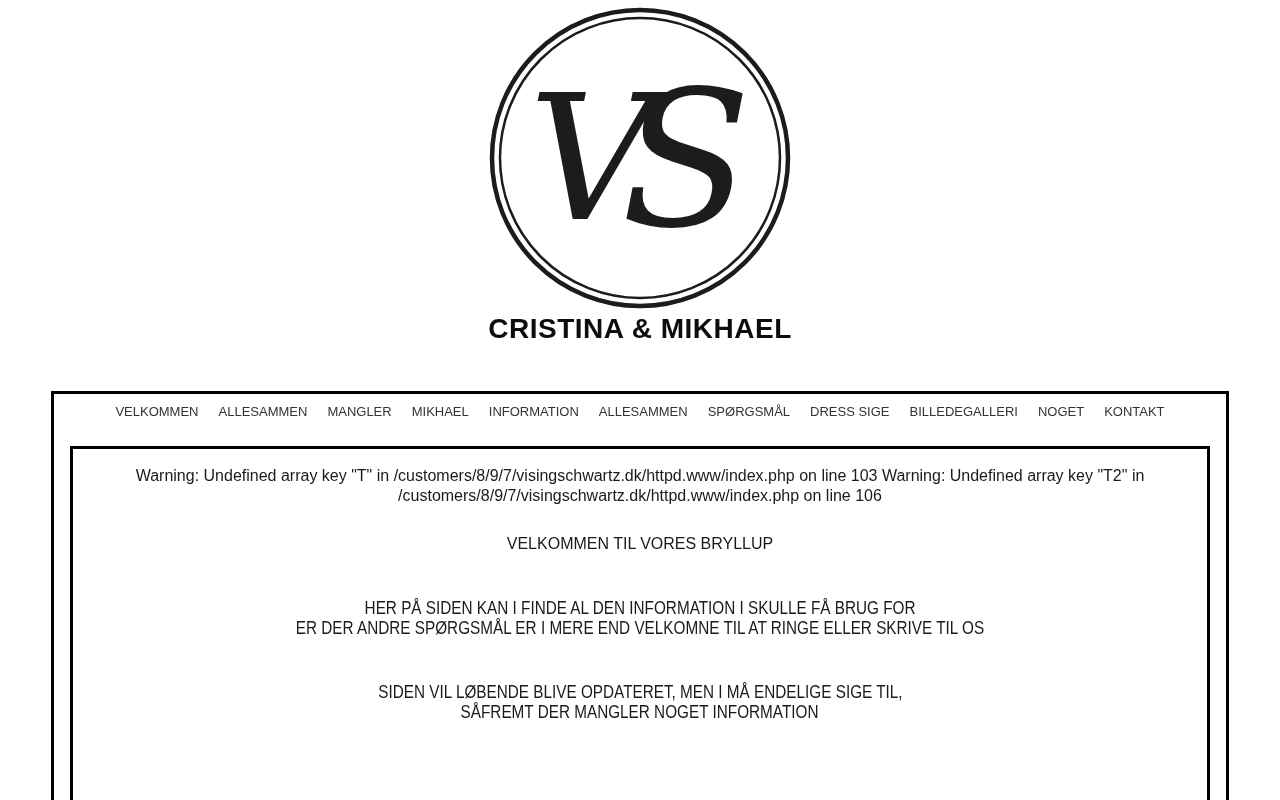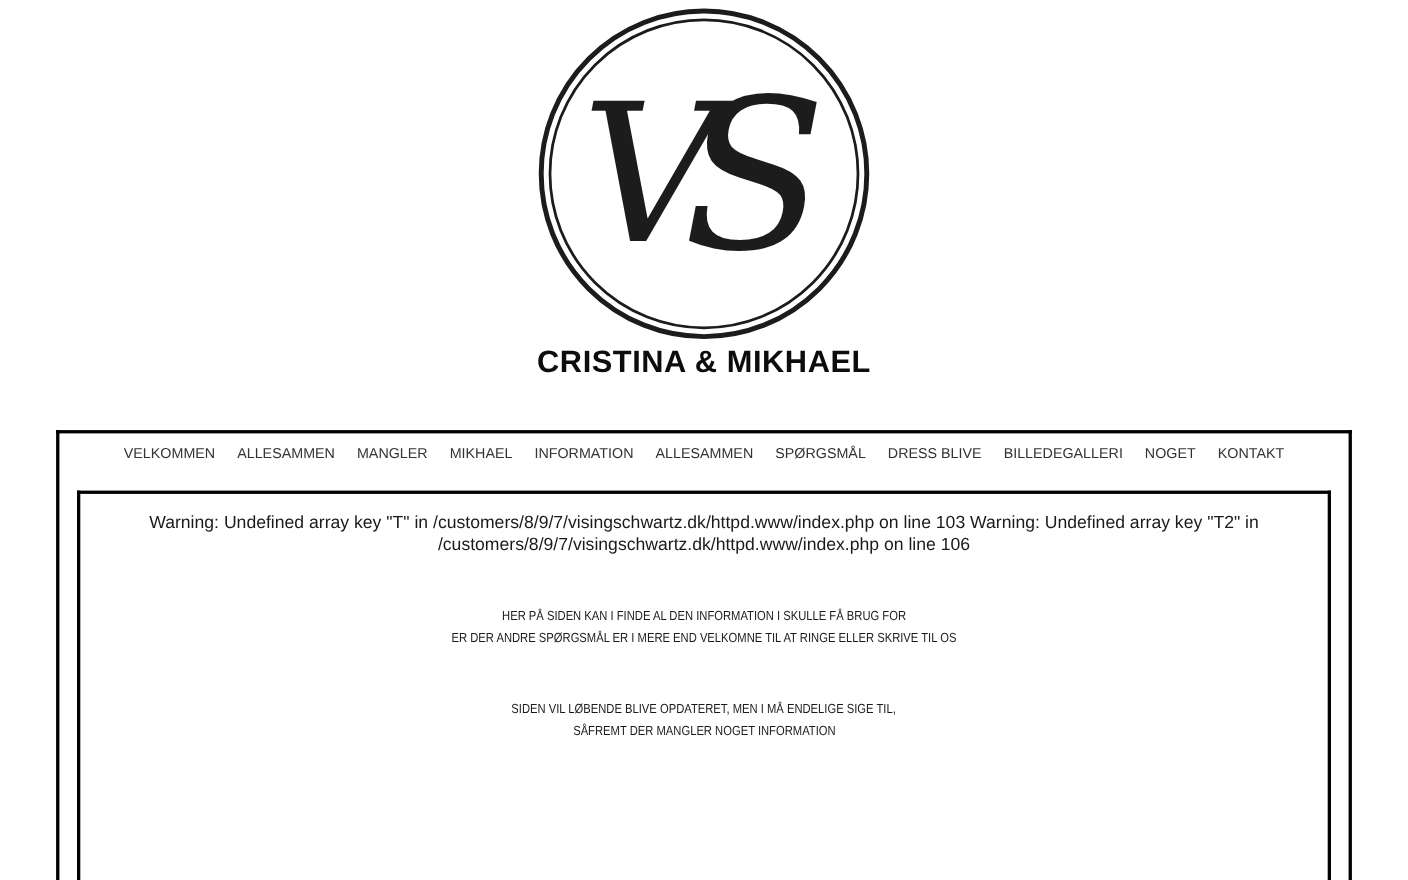--- a/index.html
+++ b/index.html
@@ -79,21 +79,21 @@
 
   .sub-heading {
     margin-top: 28px;
     font-size: 16px;
     line-height: 20px;
     color: #1a1a1a;
   }
 
   .body-para {
     margin-top: 44px;
-    font-size: 12px;
+    font-size: 18px;
     line-height: 20px;
     color: #1a1a1a;
   }
   .cond-line {
     display: inline-block;
     transform: scaleX(0.85);
     transform-origin: 50% 50%;
     white-space: nowrap;
   }
 </style>
@@ -116,31 +116,32 @@
   <div class="outer-frame">
 
     <nav class="nav-bar">
       <a class="nav-item">VELKOMMEN</a>
       <a class="nav-item">ALLESAMMEN</a>
       <a class="nav-item">MANGLER</a>
       <a class="nav-item">MIKHAEL</a>
       <a class="nav-item">INFORMATION</a>
       <a class="nav-item">ALLESAMMEN</a>
       <a class="nav-item">SPØRGSMÅL</a>
-      <a class="nav-item">DRESS BLIVE</a>
+      <a class="nav-item">DRESS SIGE</a>
       <a class="nav-item">BILLEDEGALLERI</a>
       <a class="nav-item">NOGET</a>
       <a class="nav-item">KONTAKT</a>
     </nav>
 
     <div class="content-frame">
 
       <p class="warning-text">Warning: Undefined array key "T" in /customers/8/9/7/visingschwartz.dk/httpd.www/index.php on line 103 Warning: Undefined array key "T2" in /customers/8/9/7/visingschwartz.dk/httpd.www/index.php on line 106</p>
 
 
+      <p class="sub-heading">VELKOMMEN TIL VORES BRYLLUP</p>
 
       <p class="body-para">
         <span class="cond-line">HER PÅ SIDEN KAN I FINDE AL DEN INFORMATION I SKULLE FÅ BRUG FOR</span><br>
         <span class="cond-line">ER DER ANDRE SPØRGSMÅL ER I MERE END VELKOMNE TIL AT RINGE ELLER SKRIVE TIL OS</span>
       </p>
 
       <p class="body-para">
         <span class="cond-line">SIDEN VIL LØBENDE BLIVE OPDATERET, MEN I MÅ ENDELIGE SIGE TIL,</span><br>
         <span class="cond-line">SÅFREMT DER MANGLER NOGET INFORMATION</span>
       </p>

